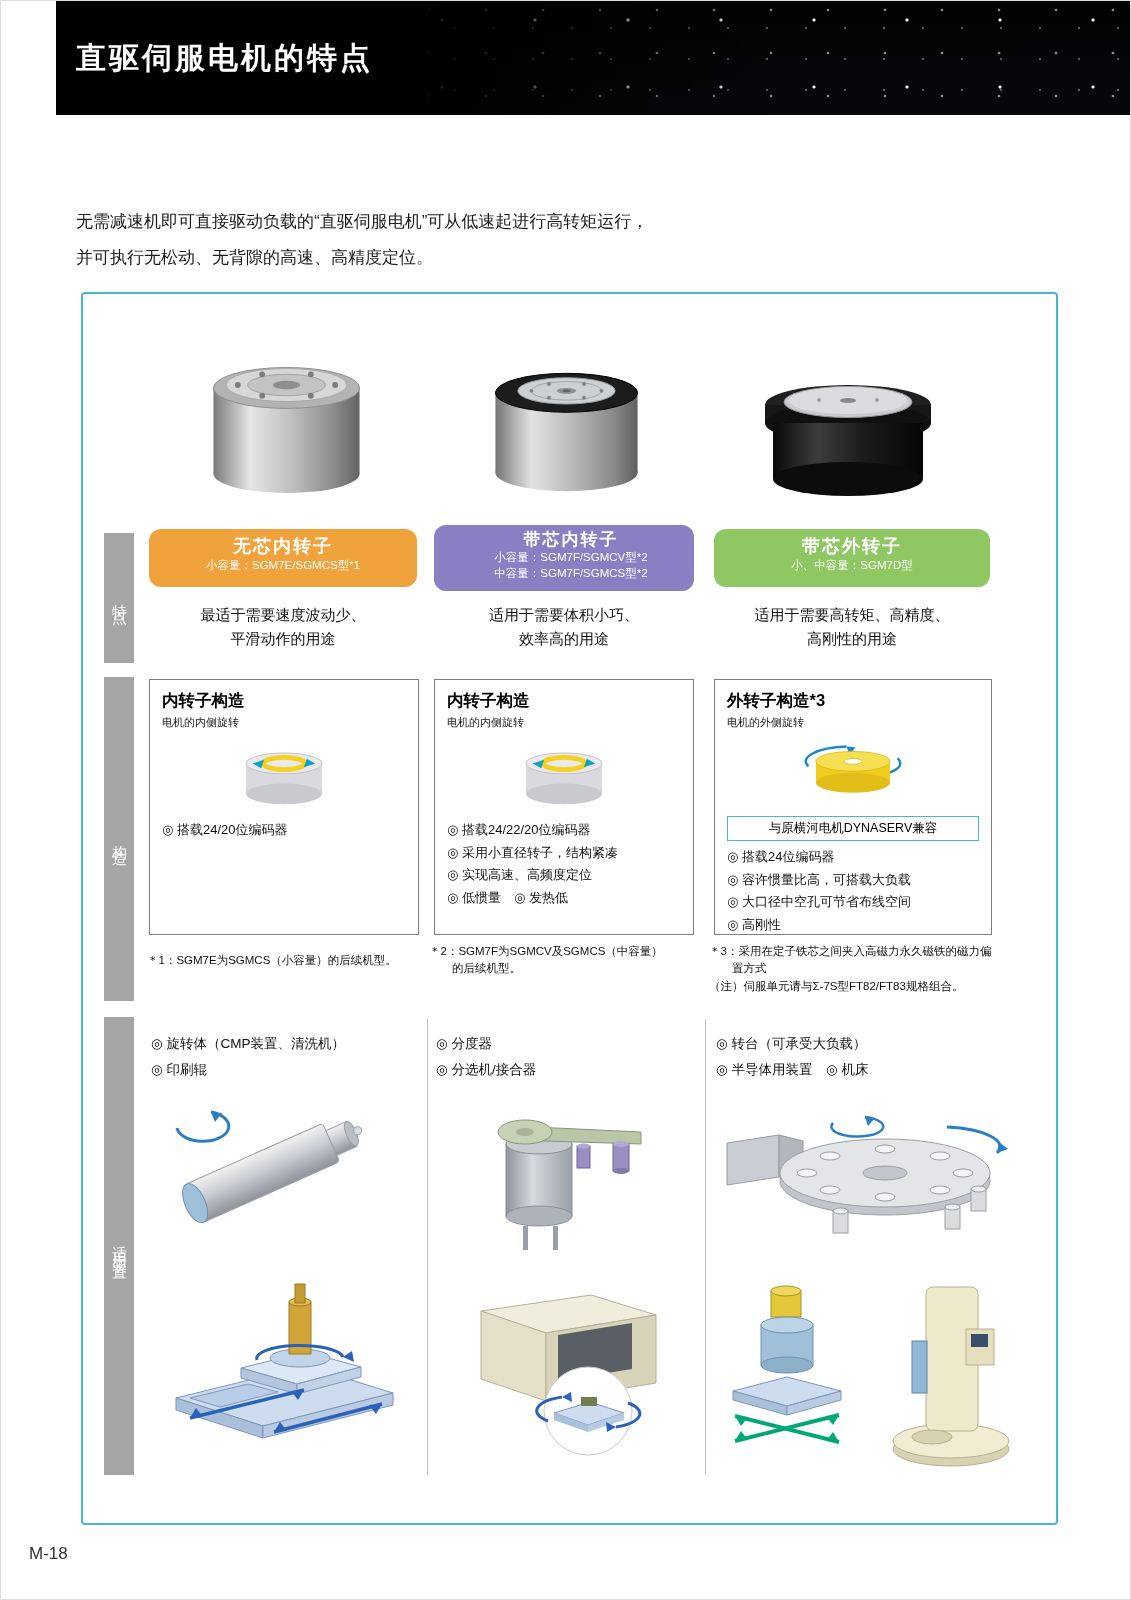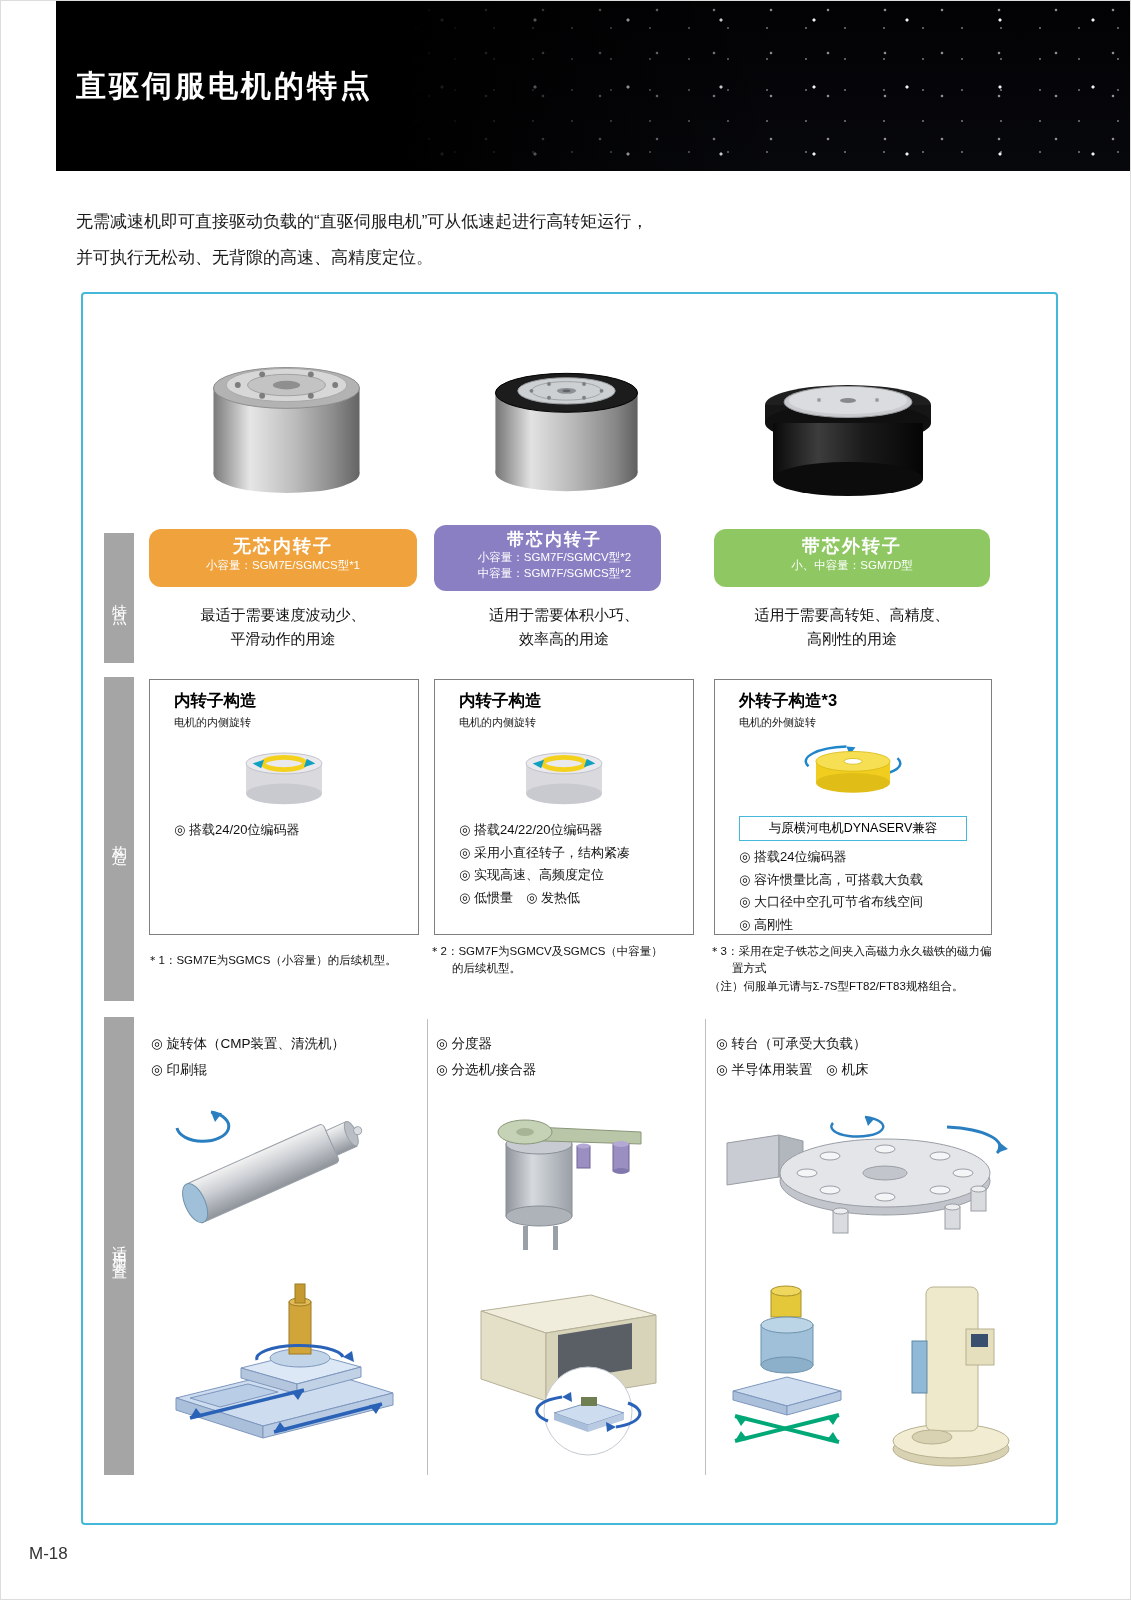--- a/index.html
+++ b/index.html
@@ -1,20 +1,20 @@
 <!DOCTYPE html>
 <html style="--accent: #45B7D8; --badge1: #F0A23C; --badge2: #8B7FC3; --badge3: #8FC863; --tab: #A5A5A5;"><head>
 <meta charset="utf-8">
 <style>
   html,body{margin:0;padding:0;background:#fff;}
   .page{position:relative;width:1131px;height:1600px;background:#fff;overflow:hidden;
         font-family:"Liberation Sans","DejaVu Sans",sans-serif;box-sizing:border-box;
         border:1px solid #ddd;}
   
-  .hdr{position:absolute;left:55px;top:0;width:1076px;height:170px;display:flex;align-items:center;
+  .hdr{position:absolute;left:55px;top:0;width:1076px;height:114px;display:flex;align-items:center;
        background-color:#030305;
        background-image:
          linear-gradient(90deg,#000 0%,#000 32%,rgba(0,0,0,0) 68%),
          radial-gradient(circle at 14px 19px, rgba(255,255,255,.95) 1.1px, transparent 2px),
          radial-gradient(circle at 31px 9px, rgba(255,255,255,.55) .9px, transparent 1.7px),
          radial-gradient(circle at 9px 27px, rgba(255,255,255,.35) .8px, transparent 1.4px),
          linear-gradient(180deg,#020204,#07080c);
        background-size:100% 100%, 93px 67px, 57px 43px, 39px 31px, 100% 100%;}
   .hdr h1{margin:0 0 0 20px;color:#fff;font-size:30px;font-weight:bold;letter-spacing:3px;}
   
@@ -30,32 +30,32 @@
   .tab-features{left:103px;top:532px;height:130px;}
   .tab-structure{left:103px;top:676px;height:324px;}
   .tab-apps{left:103px;top:1016px;height:458px;}
   
   .motor{position:absolute;}
   
   .badge{position:absolute;border-radius:12px;color:#fff;text-align:center;box-sizing:border-box;}
   .badge .bt{font-size:18px;font-weight:bold;line-height:1.2;padding-top:7px;letter-spacing:2px;}
   .badge .bs{font-size:11.5px;line-height:1.35;white-space:pre-line;}
   .badge1{left:148px;top:528px;width:268px;height:58px;background:var(--badge1,#F0A23C);}
-  .badge2{left:433px;top:524px;width:227px;height:66px;background:var(--badge2,#8B7FC3);padding-left:14px;}
+  .badge2{left:433px;top:524px;width:260px;height:66px;background:var(--badge2,#8B7FC3);padding-left:14px;}
   .badge2 .bt{font-size:17px;padding-top:5px;}
   .badge3{left:713px;top:528px;width:276px;height:58px;background:var(--badge3,#8FC863);}
   
   .desc{position:absolute;text-align:center;font-size:15px;line-height:1.6;
         white-space:pre-line;color:#111;}
   .desc1{left:148px;top:602px;width:268px;}
   .desc2{left:433px;top:602px;width:260px;}
   .desc3{left:713px;top:602px;width:276px;}
   
   .sbox{position:absolute;top:678px;height:256px;border:1px solid #7f7f7f;background:#fff;
-        padding:10px 24px 8px;box-sizing:border-box;}
+        padding:10px 12px 8px;box-sizing:border-box;}
   .sbox1{left:148px;width:270px;}
   .sbox2{left:433px;width:260px;}
   .sbox3{left:713px;width:278px;}
   .sbox .st{font-size:16.5px;font-weight:bold;color:#000;}
   .sbox .ss{font-size:11px;margin-top:3px;color:#222;}
   .sbox .icon-wrap{text-align:center;margin:5px 0 7px;}
   .sbox .blt{font-size:13px;line-height:1.5;white-space:pre-line;margin-top:3px;color:#111;}
   .compat{border:1px solid var(--accent,#45B7D8);font-size:12.5px;text-align:center;
           padding:3px 2px;margin:2px 0 6px;color:#000;}
   

